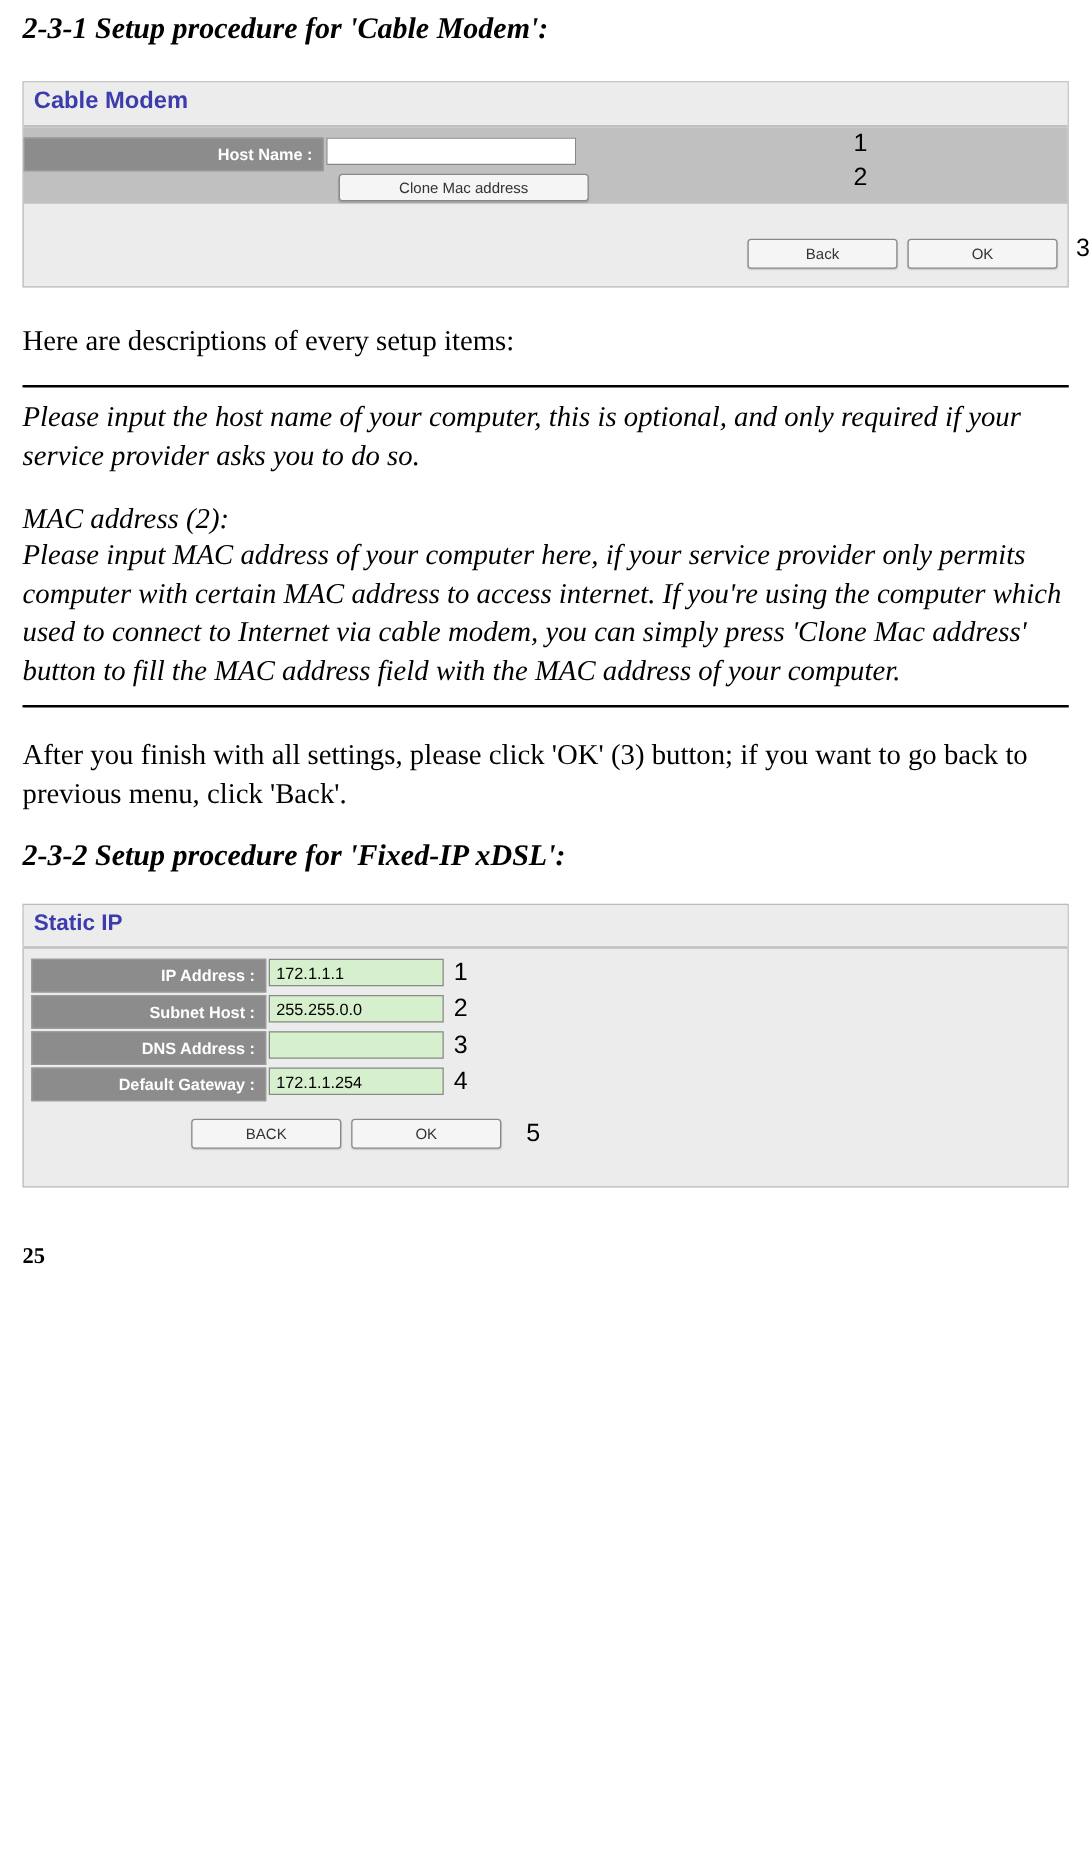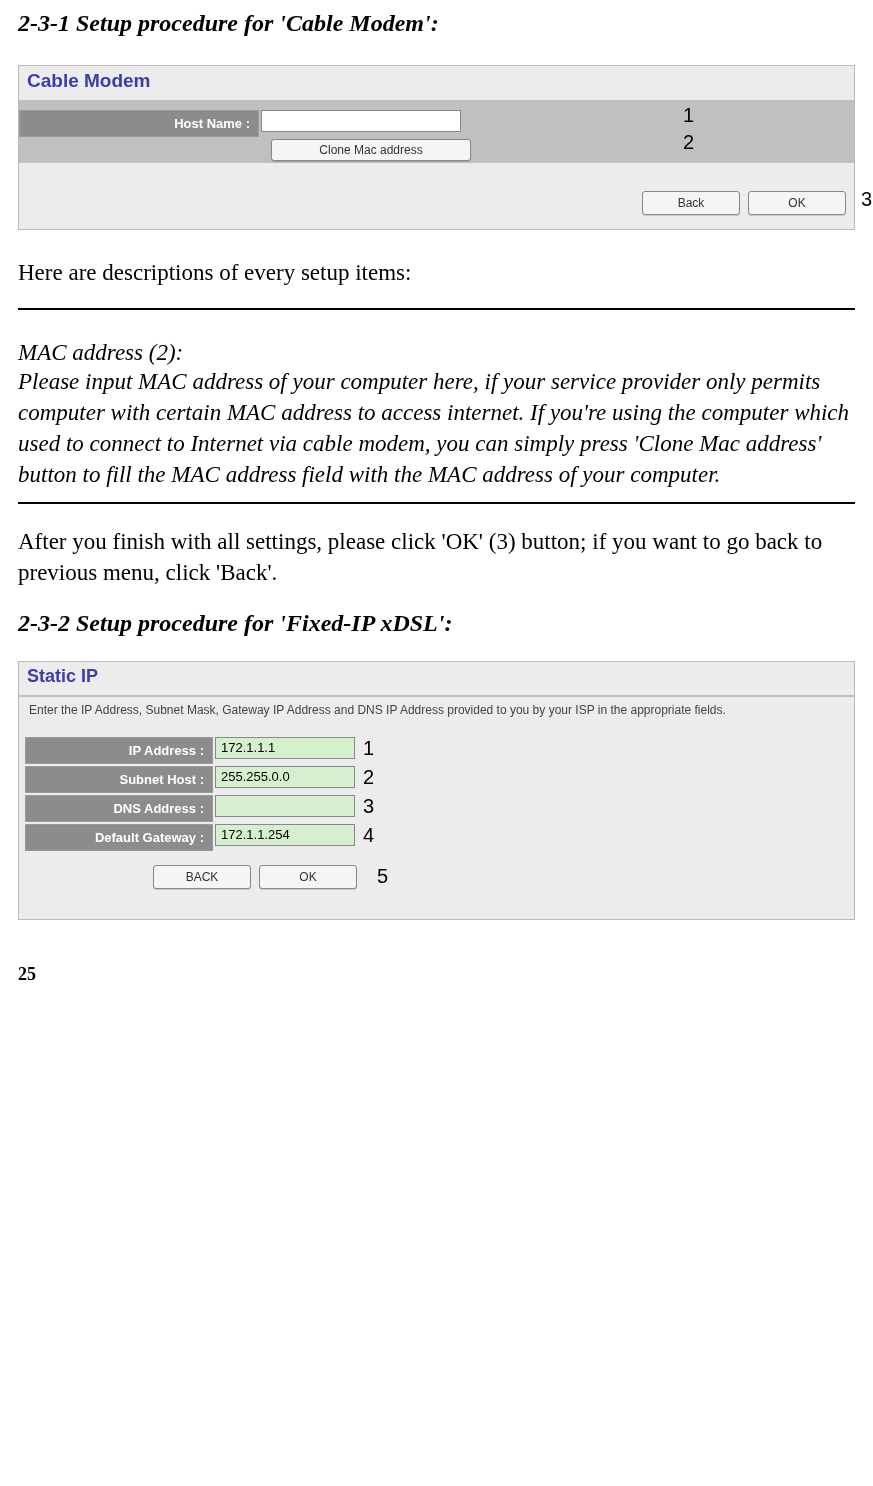--- a/index.html
+++ b/index.html
@@ -106,21 +106,21 @@
       text-align: center;
       cursor: pointer;
       box-shadow: 0 1px 1px rgba(0,0,0,0.15);
     }
     .btn-row {
       display: flex;
       justify-content: flex-end;
       padding: 28px 8px 14px 8px;
       gap: 8px;
     }
-    .std-btn { width: 98px; padding: 4px 24px; }
+    .std-btn { width: 120px; padding: 4px 24px; }
     .btn-row-static {
       display: flex;
       padding: 12px 8px 16px 8px;
       gap: 8px;
       margin-left: 120px;
     }
     .callout {
       position: absolute;
       font-family: Arial, sans-serif;
       font-size: 20px;
@@ -184,34 +184,34 @@
   </div>
   <span class="callout" style="top:38px; right:160px">1</span>
   <span class="callout" style="top:65px; right:160px">2</span>
   <span class="callout" style="bottom:18px; right:-18px">3</span>
 </div>
 
 <div class="intro">Here are descriptions of every setup items:</div>
 
 <div class="desc-block">
   <div class="desc-row">
+    <div class="desc-def">Please input the host name of your computer, this is optional, and only required if your service provider asks you to do so.</div>
   </div>
   <div class="desc-row">
     <div class="desc-term">MAC address (2):</div>
     <div class="desc-def">Please input MAC address of your computer here, if your service provider only permits computer with certain MAC address to access internet. If you're using the computer which used to connect to Internet via cable modem, you can simply press 'Clone Mac address' button to fill the MAC address field with the MAC address of your computer.</div>
   </div>
 </div>
 
 <div class="after">After you finish with all settings, please click 'OK' (3) button; if you want to go back to previous menu, click 'Back'.</div>
 
 <div class="subheading">2-3-2 Setup procedure for 'Fixed-IP xDSL':</div>
 
 <div class="panel">
   <div class="panel-title static">Static IP</div>
-  <div class="panel-desc">Enter the IP Address, Subnet Mask, Gateway IP Address and DNS IP Address provided to you by your ISP in the appropriate fields.</div>
 
   <div class="form-area">
     <div class="form-row">
       <div class="form-label narrow">IP Address :</div>
       <input class="form-input green" value="172.1.1.1" style="">
       <span class="callout" style="position:static; margin-left:8px">1</span>
     </div>
     <div class="form-row">
       <div class="form-label narrow">Subnet Host :</div>
       <input class="form-input green" value="255.255.0.0" style="">

